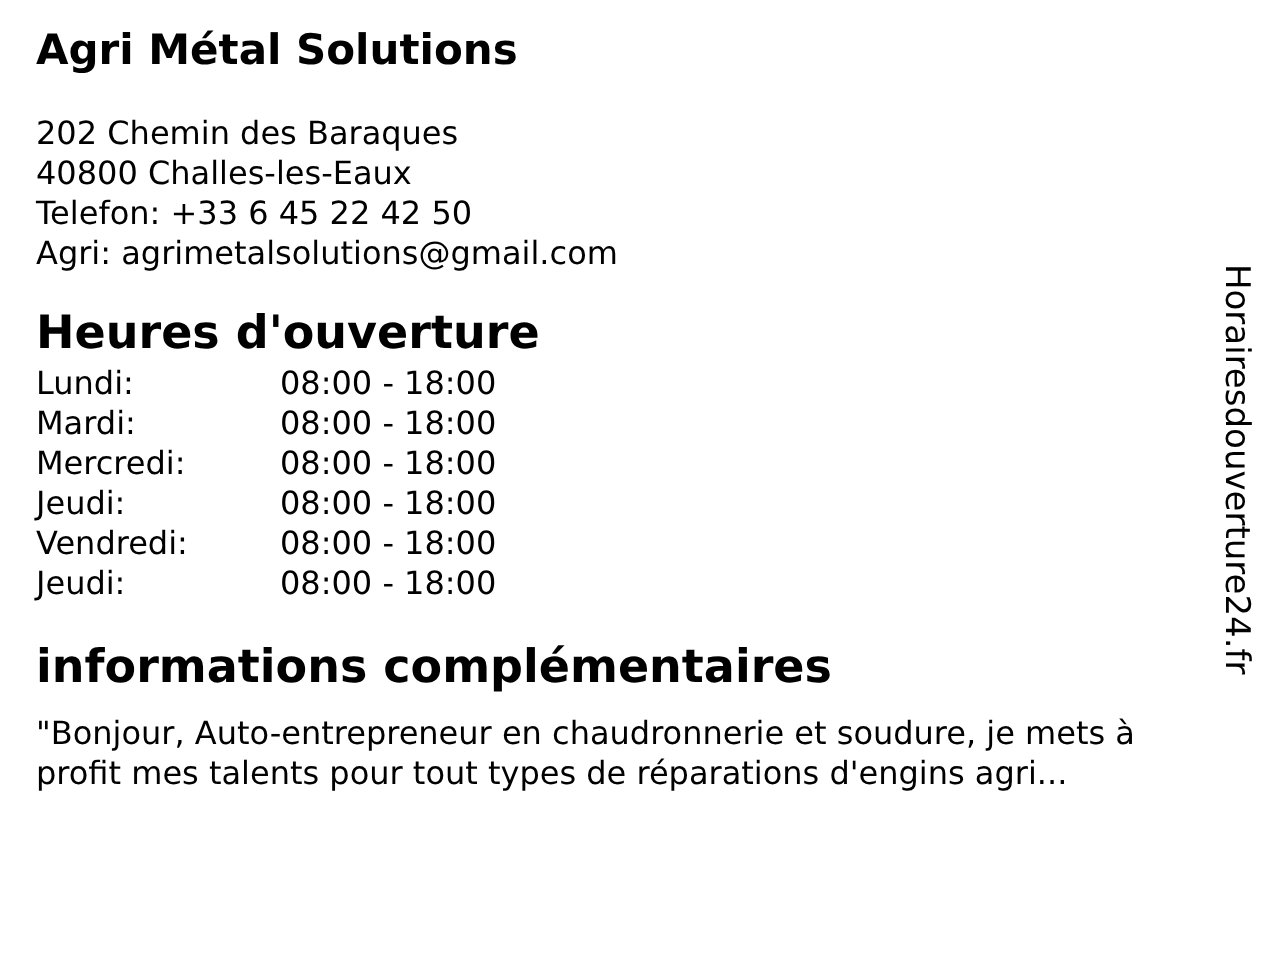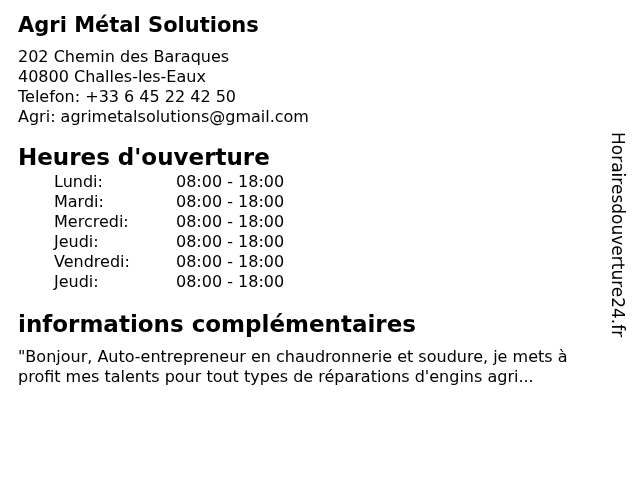--- a/index.html
+++ b/index.html
@@ -18,35 +18,34 @@
   .page {
     padding: 13px 16px 0 18px;
   }
   .business-name {
     font-size: 21px;
     font-weight: bold;
     line-height: 24px;
     margin: 0;
   }
   .address-block {
-    margin-top: 10px;
+    margin-top: 20px;
     font-size: 16px;
     line-height: 20px;
   }
   .section-title {
     font-size: 23px;
     font-weight: bold;
     line-height: 20px;
     margin: 20px 0 0 0;
   }
   .hours-list {
     margin-top: 5px;
     font-size: 16px;
     line-height: 20px;
-    margin-left: 36px;
   }
   .hours-row {
     display: flex;
   }
   .hours-day {
     width: 122px;
     flex: 0 0 122px;
   }
   .hours-time {
     white-space: nowrap;

